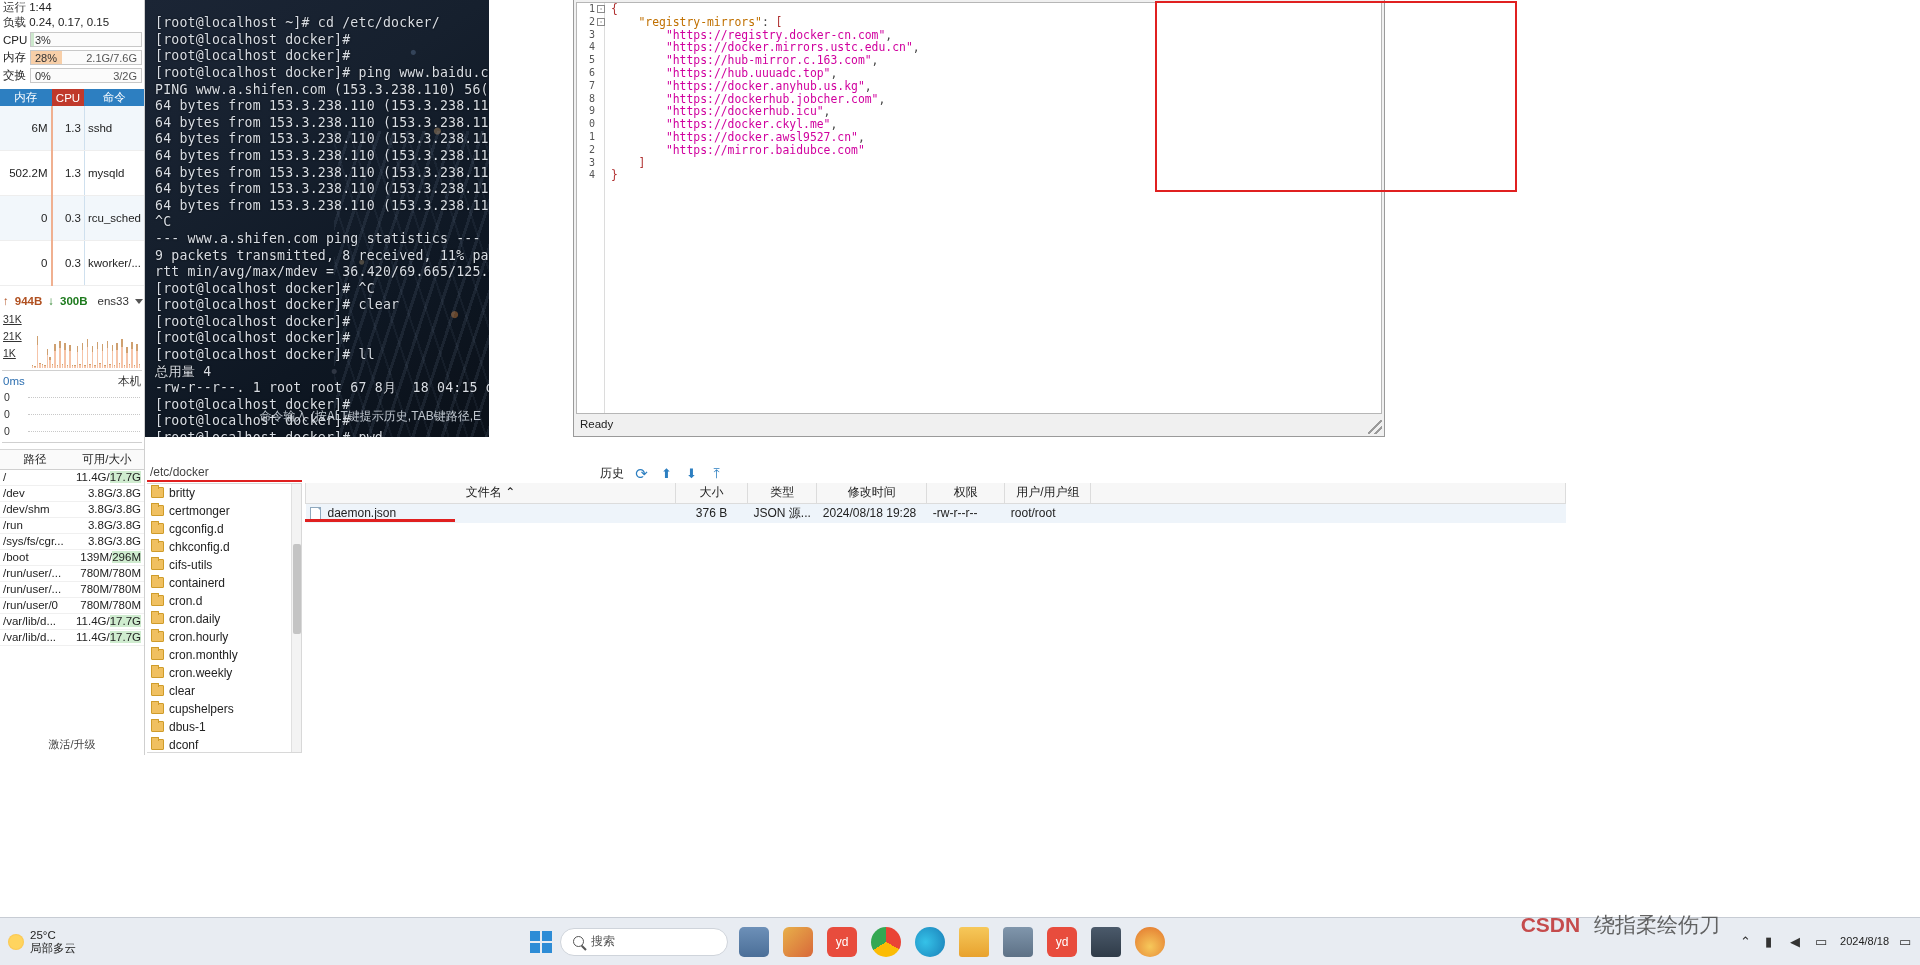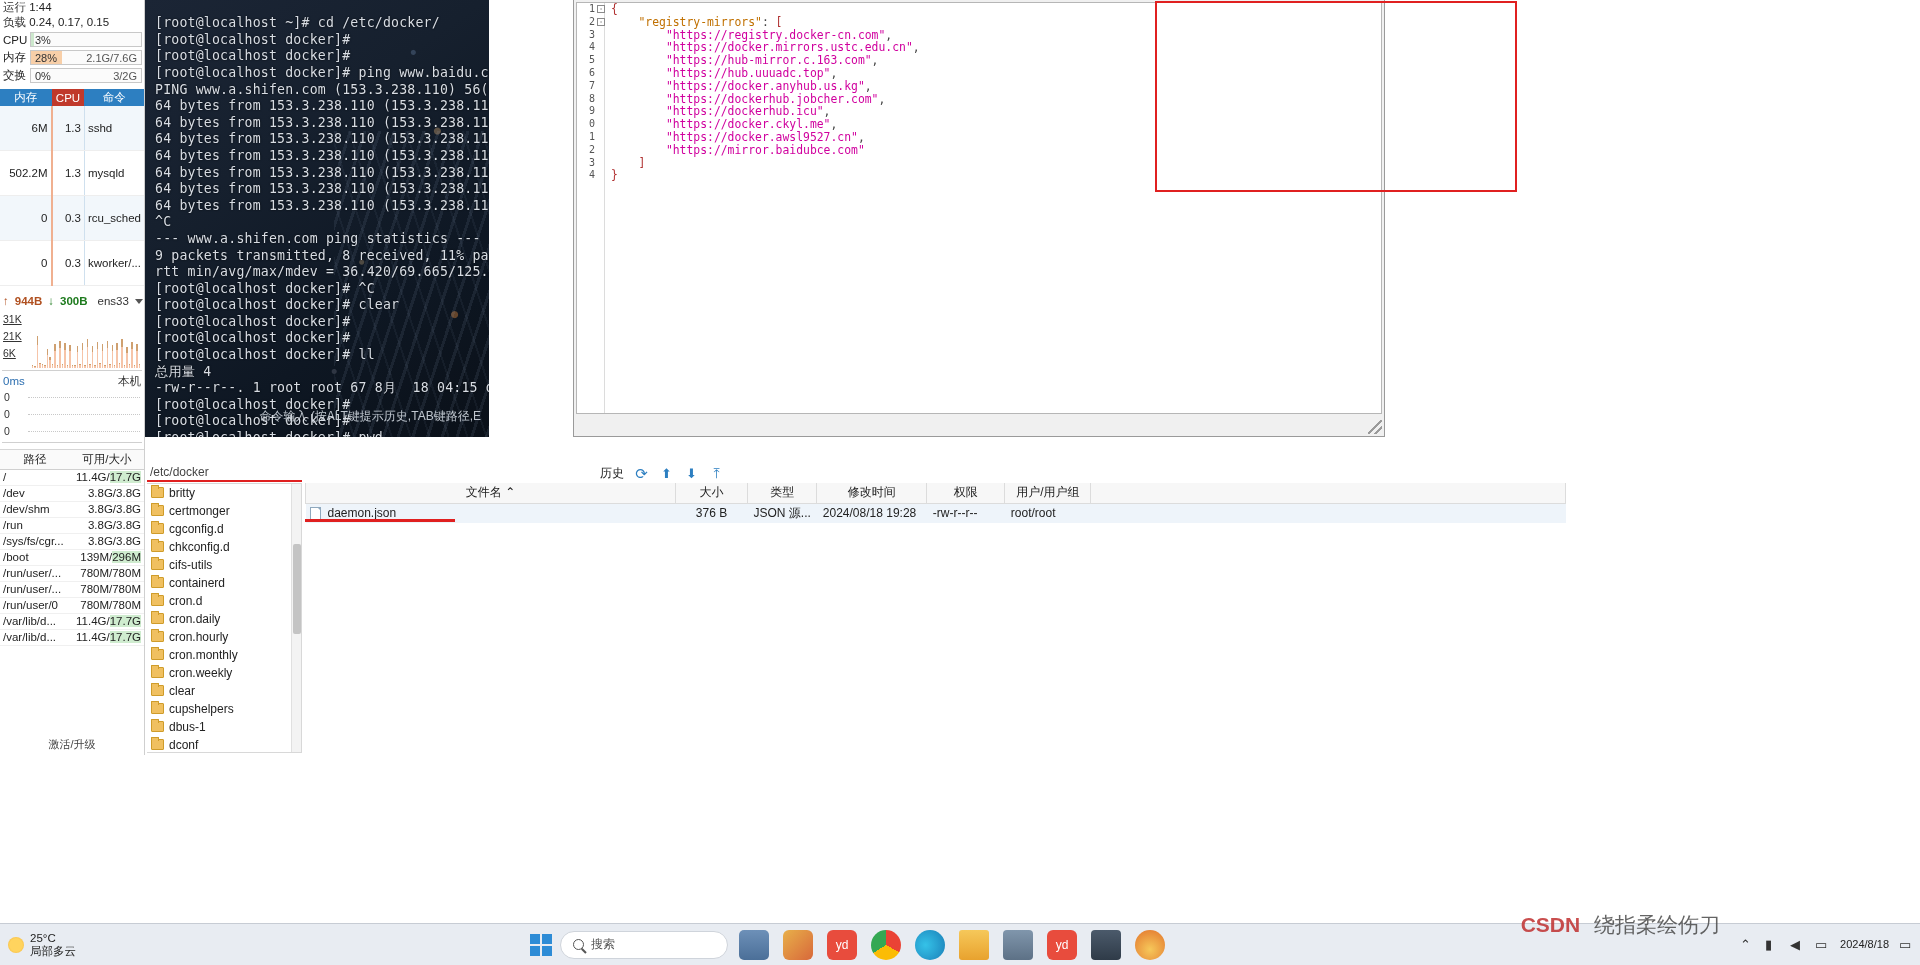--- a/index.html
+++ b/index.html
@@ -207,21 +207,21 @@
   .fl-name { position: relative; padding-left: 22px !important; text-align: left; }
   .file-ico {
     position: absolute; left: 4px; top: 3px; width: 11px; height: 13px;
     background: #fff; border: 1px solid #8fa8bd;
   }
   .file-ico::after { content: ""; position: absolute; right: -1px; top: -1px; border-left: 4px solid transparent; border-top: 4px solid #8fa8bd; }
   #fl-underline { position: absolute; left: 0px; top: 36px; width: 150px; height: 3px; background: #e02020; }
 
   
   #taskbar {
-    position: absolute; left: 0; bottom: 0; width: 1920px; height: 42px;
+    position: absolute; left: 0; bottom: 0; width: 1920px; height: 48px;
     background: #e8ecf2; border-top: 1px solid #c7ccd4;
     display: flex; align-items: center;
   }
   #weather { display: flex; align-items: center; gap: 6px; margin-left: 8px; font-size: 11.5px; color: #222; line-height: 13px; }
   #weather .sun { width: 16px; height: 16px; border-radius: 50%; background: radial-gradient(circle, #ffd45e 55%, #f0a92e 100%); }
   #tb-center { position: absolute; left: 530px; display: flex; align-items: center; gap: 8px; }
   .win-logo { width: 22px; height: 22px; display: grid; grid-template-columns: 1fr 1fr; grid-template-rows: 1fr 1fr; gap: 2px; }
   .win-logo i { background: #2d8cd6; display: block; }
   #tb-search {
     display: flex; align-items: center; gap: 7px; width: 168px; height: 28px;
@@ -315,21 +315,21 @@
       <span class="net-down">↓</span>
       <span class="net-down">300B</span>
       <span class="net-if">ens33</span>
       <span class="net-caret"></span>
     </div>
 
     <div class="graph-box">
       <div class="graph-yax">
         <div>31K</div>
         <div>21K</div>
-        <div>6K</div>
+        <div>1K</div>
       </div>
       <div class="graph-plot" id="net-plot">
           <i class="gbar" style="height: 6%;">
             <i style="height: 28%;"></i>
           </i>
           <i class="gbar" style="height: 4%;">
             <i style="height: 28%;"></i>
           </i>
           <i class="gbar" style="height: 58%;">
             <i style="height: 28%;"></i>
@@ -575,20 +575,21 @@
           <div class="gl">9</div>
           <div class="gl">0</div>
           <div class="gl">1</div>
           <div class="gl">2</div>
           <div class="gl">3</div>
           <div class="gl">4</div>
         </div>
       <div id="code"><div class="code-line"><span></span><span class="tok-brace">{</span></div><div class="code-line"><span>    </span><span class="tok-key">"registry-mirrors"</span><span class="tok-punct">: </span><span class="tok-brace">[</span></div><div class="code-line"><span>        </span><span class="tok-str">"https://registry.docker-cn.com"</span><span class="tok-punct">,</span></div><div class="code-line"><span>        </span><span class="tok-str">"https://docker.mirrors.ustc.edu.cn"</span><span class="tok-punct">,</span></div><div class="code-line"><span>        </span><span class="tok-str">"https://hub-mirror.c.163.com"</span><span class="tok-punct">,</span></div><div class="code-line"><span>        </span><span class="tok-str">"https://hub.uuuadc.top"</span><span class="tok-punct">,</span></div><div class="code-line"><span>        </span><span class="tok-str">"https://docker.anyhub.us.kg"</span><span class="tok-punct">,</span></div><div class="code-line"><span>        </span><span class="tok-str">"https://dockerhub.jobcher.com"</span><span class="tok-punct">,</span></div><div class="code-line"><span>        </span><span class="tok-str">"https://dockerhub.icu"</span><span class="tok-punct">,</span></div><div class="code-line"><span>        </span><span class="tok-str">"https://docker.ckyl.me"</span><span class="tok-punct">,</span></div><div class="code-line"><span>        </span><span class="tok-str">"https://docker.awsl9527.cn"</span><span class="tok-punct">,</span></div><div class="code-line"><span>        </span><span class="tok-str">"https://mirror.baidubce.com"</span></div><div class="code-line"><span>    </span><span class="tok-brace">]</span></div><div class="code-line"><span></span><span class="tok-brace">}</span></div></div>
     </div>
     <div id="red-box"></div>
+    <div id="editor-status">Ready</div>
     <div id="resize-grip"></div>
   </div>
 
   <div id="fm">
 
     <div id="fm-path">/etc/docker</div>
 
     <div id="fm-toolbar">
       <span>历史</span>
       <span class="tb-ico ico-refresh"></span>

